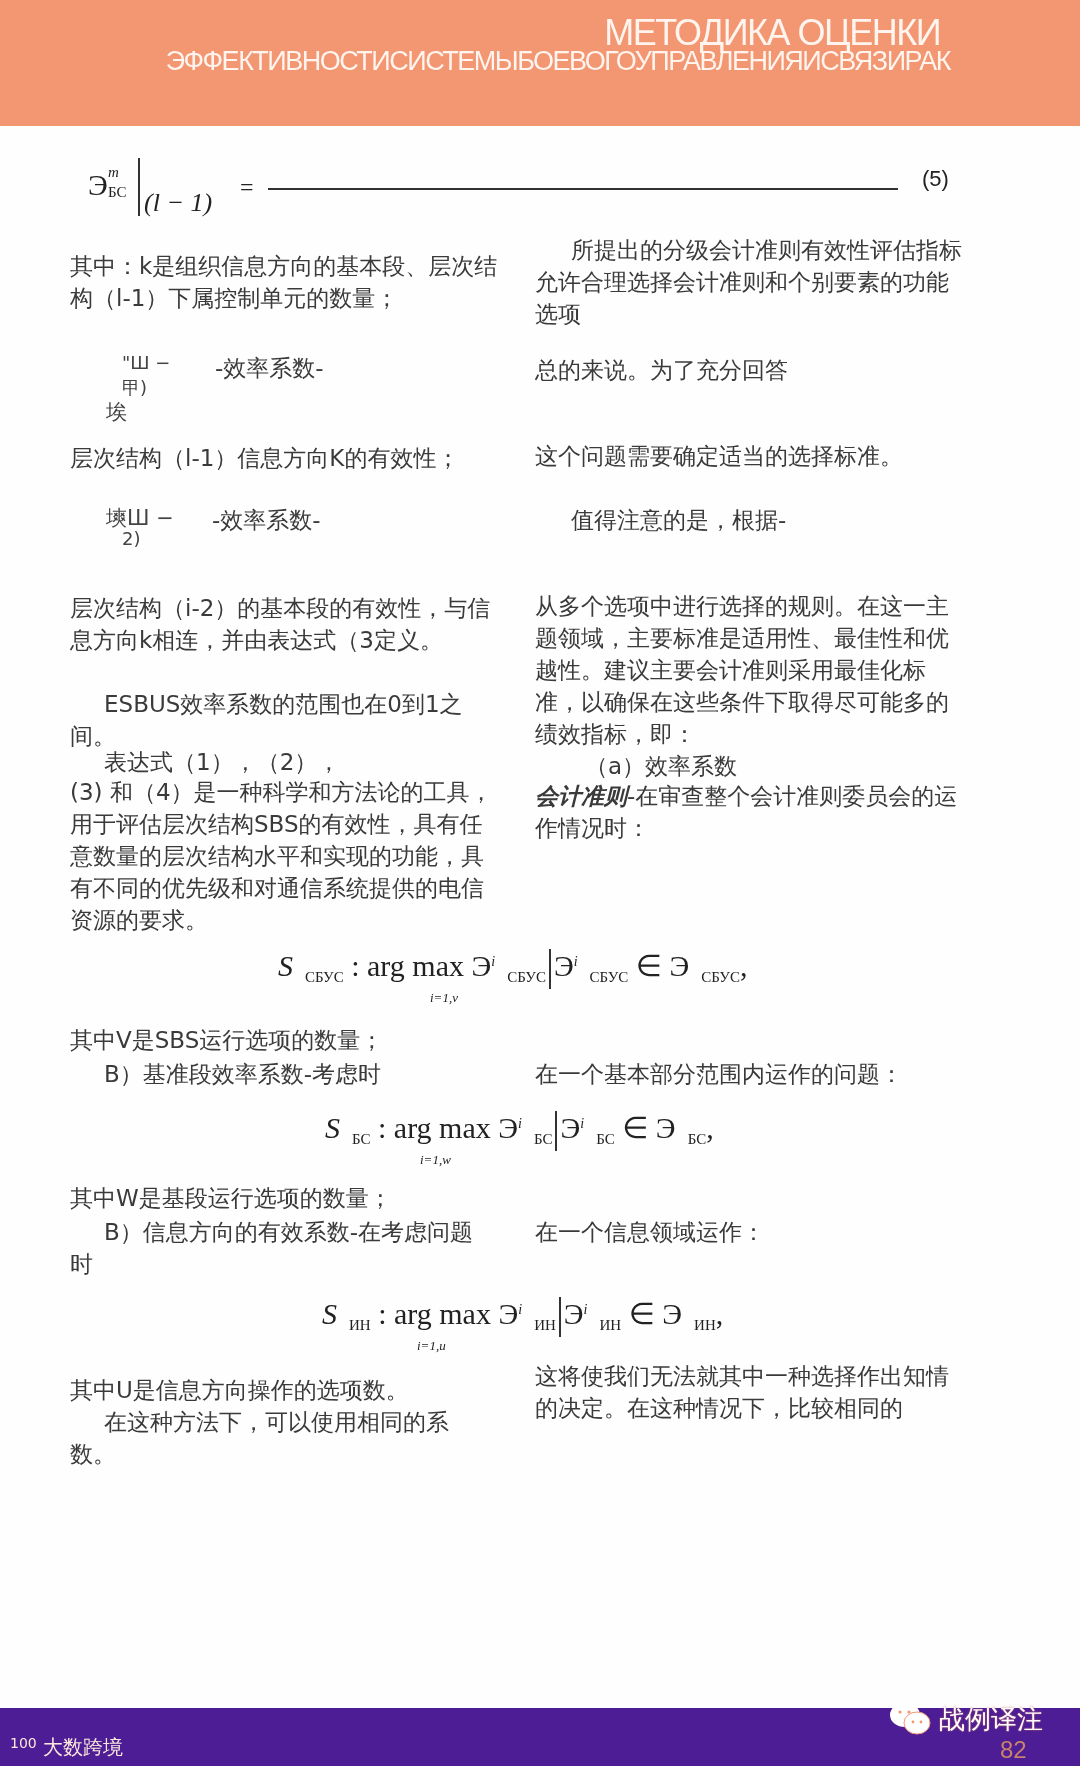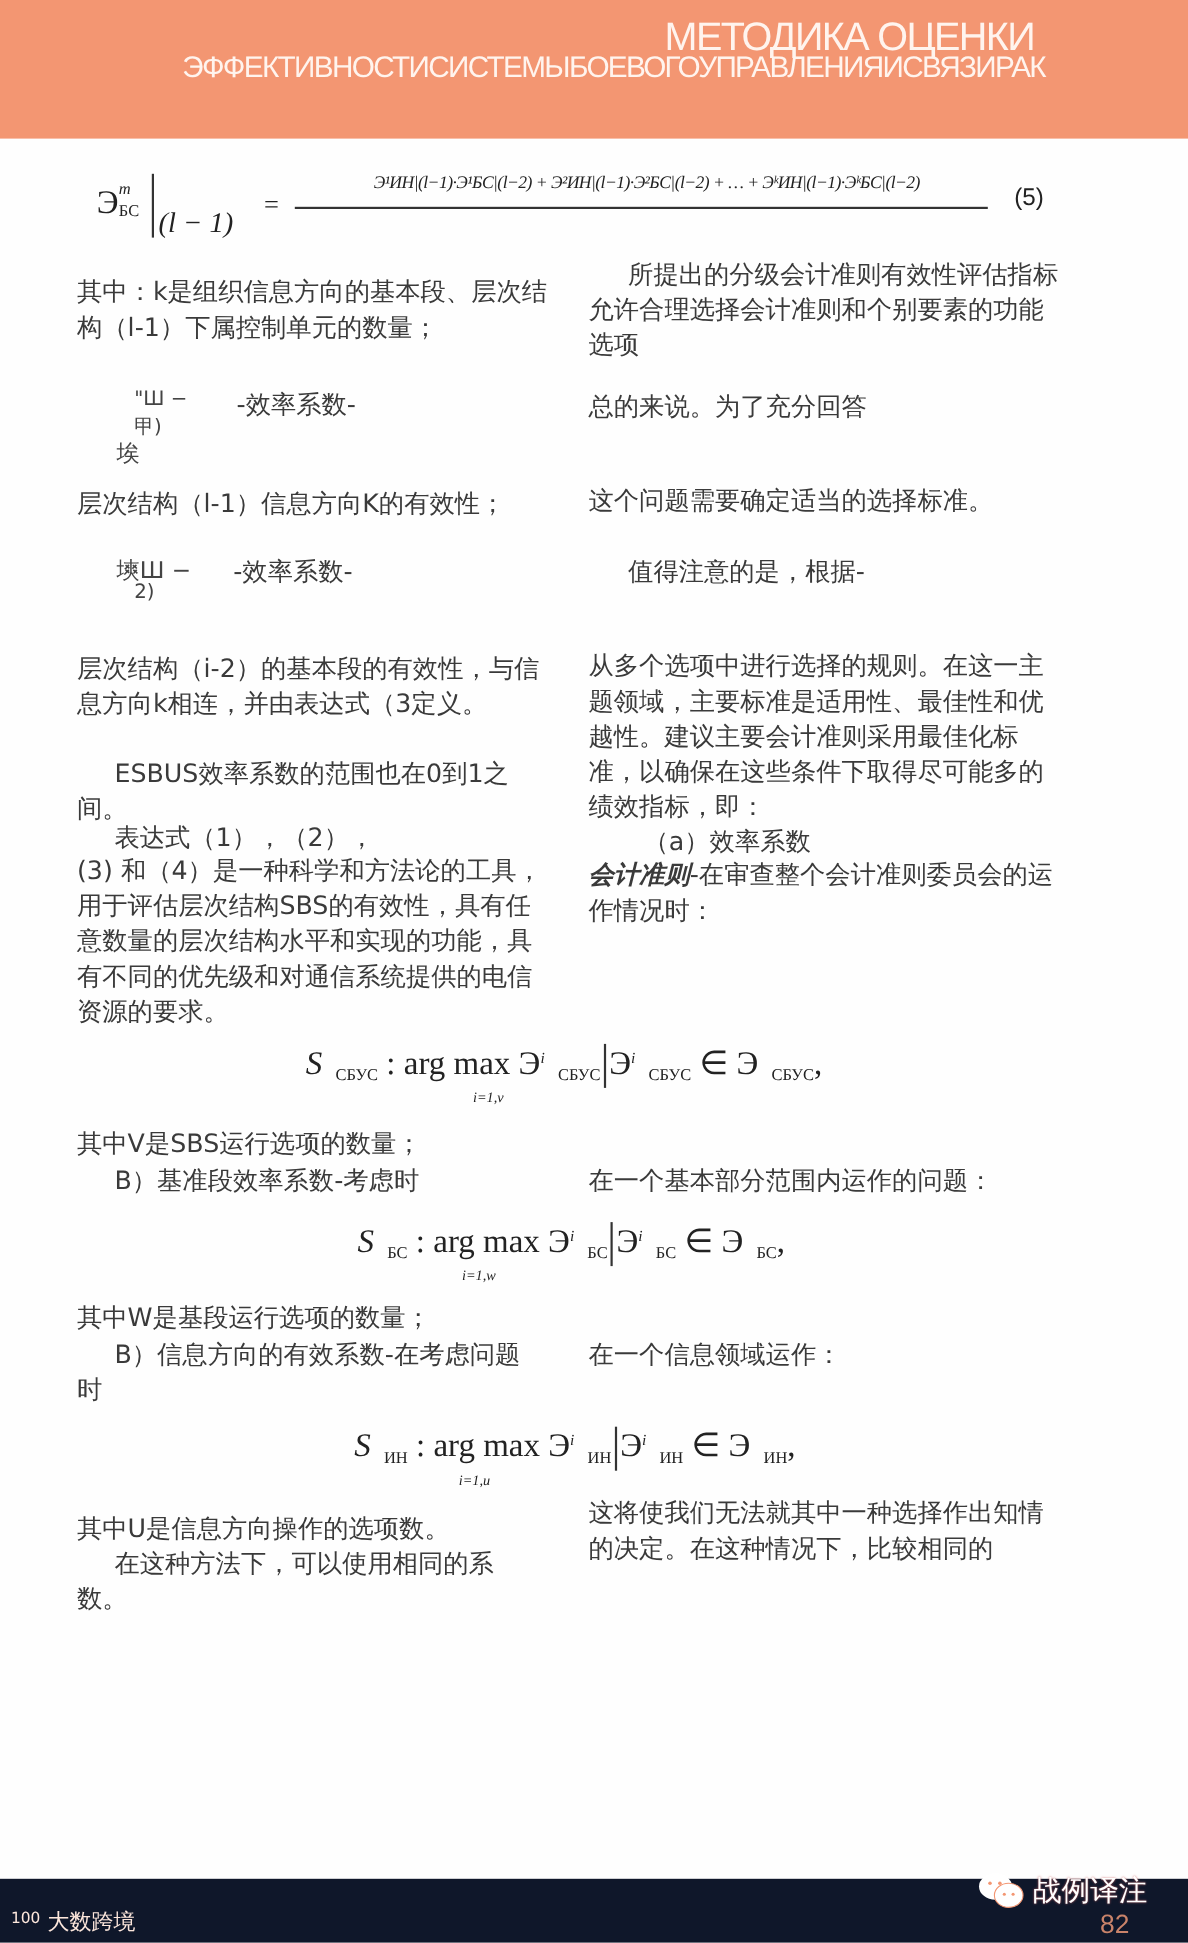--- a/index.html
+++ b/index.html
@@ -2,21 +2,21 @@
 <html><head>
 <meta charset="utf-8">
 <style>
   html, body { margin:0; padding:0; }
   body { width:1080px; height:1766px; background:#fefefe; position:relative; overflow:hidden;
          font-family:"DejaVu Sans", sans-serif; color:#333; }
   .header { position:absolute; left:0; top:0; width:1080px; height:126px; background:#f39672; }
   .header-line { position:absolute; right:140px; color:#fff4ee; font-family:"Liberation Sans", sans-serif; font-stretch:condensed; letter-spacing:-1.5px; }
   .h1 { top:12px; font-size:36px; }
   .h2 { top:46px; font-size:27px; right:140px; }
-  .footer { position:absolute; left:0; top:1708px; width:1080px; height:58px; background:#0f172a; }
+  .footer { position:absolute; left:0; top:1708px; width:1080px; height:58px; background:#4c1d95; }
   .p { position:absolute; font-size:23px; line-height:32px; color:#3a3a3a; }
   .col-l { left:70px; width:430px; }
   .col-r { left:535px; width:430px; }
   .formula { position:absolute; font-family:"Liberation Serif", serif; color:#222; }
   .sub { font-size:15px; vertical-align:-6px;margin-left:12px; }
   .sup { font-size:14px; vertical-align:10px; }
   .big { font-size:30px; }
   .under { position:absolute; font-size:13px; font-style:italic; }
   .bar { display:inline-block; width:2px; height:40px; background:#333; vertical-align:middle; margin:0 3px; }
   .ital { font-style:italic; font-weight:bold; }
@@ -30,21 +30,20 @@
   <div class="header-line h2" style="right:130px;">ЭФФЕКТИВНОСТИСИСТЕМЫБОЕВОГОУПРАВЛЕНИЯИСВЯЗИРАК</div>
 </div>
 
 <div class="formula" style="left:88px; top:150px; width:880px; height:80px;">
   <span style="position:absolute; left:0; top:18px;">
     <span class="big">Э</span><span style="position:absolute; left:20px; top:-4px; font-size:15px; font-style:italic;">m</span><span style="position:absolute; left:20px; top:16px; font-size:15px;">БС</span>
   </span>
   <span style="position:absolute; left:50px; top:8px; width:2px; height:58px; background:#333;"></span>
   <span style="position:absolute; left:56px; top:38px; font-size:26px; font-style:italic;">(l − 1)</span>
   <span style="position:absolute; left:152px; top:24px; font-size:24px;">=</span>
-  <span style="position:absolute; left:180px; top:8px; width:640px; font-size:16px; font-style:italic; white-space:nowrap; letter-spacing:-0.5px; text-align:center;">Э¹ИН|(l−1)·Э¹БС|(l−2) + Э²ИН|(l−1)·Э²БС|(l−2) + … + ЭᵏИН|(l−1)·ЭᵏБС|(l−2)</span>
   <span style="position:absolute; left:180px; top:38px; width:630px; height:2px; background:#333;"></span>
   <span style="position:absolute; left:834px; top:16px; font-family:'Liberation Sans',sans-serif; font-size:22px;">(5)</span>
 </div>
 
 <div class="p col-l" style="top:250px;">其中：k是组织信息方向的基本段、层次结构（l-1）下属控制单元的数量；</div>
 <div class="glyph" style="left:122px; top:352px; font-size:18px;">"Ш −</div>
 <div class="glyph" style="left:122px; top:376px; font-size:18px;">甲)</div>
 <div class="glyph" style="left:106px; top:398px;">埃</div>
 <div class="p" style="left:215px; top:352px;">-效率系数-</div>
 <div class="p col-l" style="top:442px;">层次结构（l-1）信息方向K的有效性；</div>

